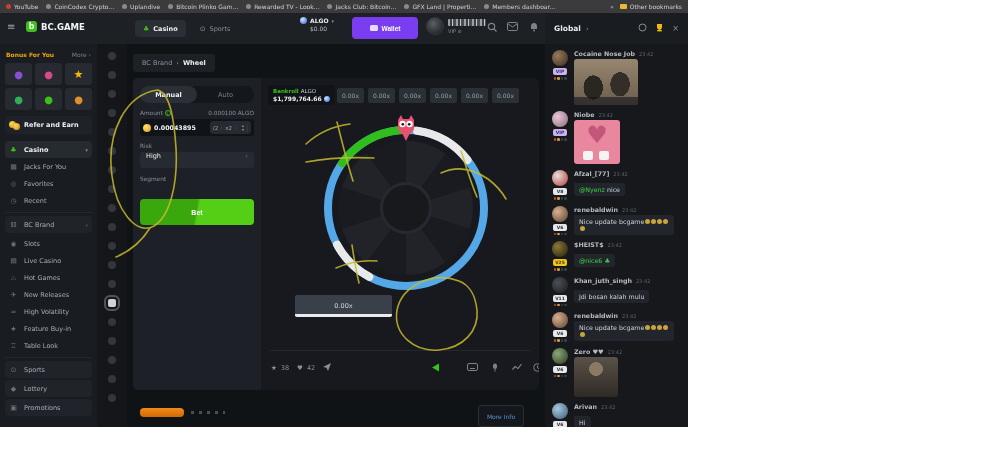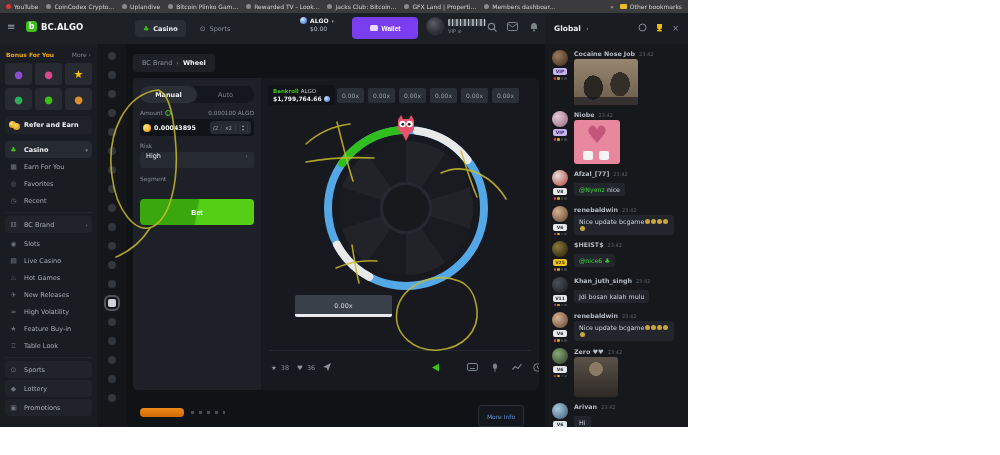--- a/index.html
+++ b/index.html
@@ -195,21 +195,21 @@
         <i class="bm-folder"></i>
         <span>Other bookmarks</span>
       </span>
     </span>
   </div>
 
   <div class="hdr">
     <span class="hamburger">≡</span>
     <div class="logo">
       <span class="logo-b">b</span>
-      <span>BC.ALGO</span>
+      <span>BC.GAME</span>
     </div>
     <div class="nav-tabs">
       <div class="tab tab-active">
         <span class="tab-ic green">♣</span>
         <span>Casino</span>
       </div>
       <div class="tab">
         <span class="tab-ic">⊙</span>
         <span>Sports</span>
       </div>
@@ -307,21 +307,21 @@
       <span>Refer and Earn</span>
     </div>
     <div class="srow srow-active">
       <span class="ic">♣</span>
       <span>Casino</span>
       <span class="end">▾</span>
     </div>
     <div id="casino-items">
         <div class="srow">
           <span class="ic">▦</span>
-          <span>Earn For You</span>
+          <span>Jacks For You</span>
         </div>
         <div class="srow">
           <span class="ic">◎</span>
           <span>Favorites</span>
         </div>
         <div class="srow">
           <span class="ic">◷</span>
           <span>Recent</span>
         </div>
       </div>
@@ -477,21 +477,21 @@
           <span>0.00x</span>
           <span class="ul" id="ul0" style="background: rgb(233, 235, 238);"></span>
         </div>
 
         <div class="tb-div"></div>
         <div class="toolbar">
           <span class="tb-left">
             <span>★</span>
               <span>38</span>
             <span style="margin-left:4px;">♥</span>
-              <span>36</span>
+              <span>42</span>
             <span style="margin-left:4px;"><svg width="8" height="8">
                   <path d="M0 4 L8 0 L5 8 L3.5 4.8 Z" fill="#8a9097"></path>
                 </svg></span>
           </span>
           <span class="tb-ic" style="left:170px;"><svg width="9" height="9">
                 <polygon points="8,0.5 8,8.5 1,4.5" fill="#3bc117"></polygon>
               </svg></span>
           <span class="tb-ic" style="left:206px;"><svg width="11" height="8">
                 <rect x="0.5" y="0.5" width="10" height="7" rx="1.5" fill="none" stroke="#7b838c"></rect>
                 <line x1="3" y1="5.5" x2="8" y2="5.5" stroke="#7b838c"></line>

